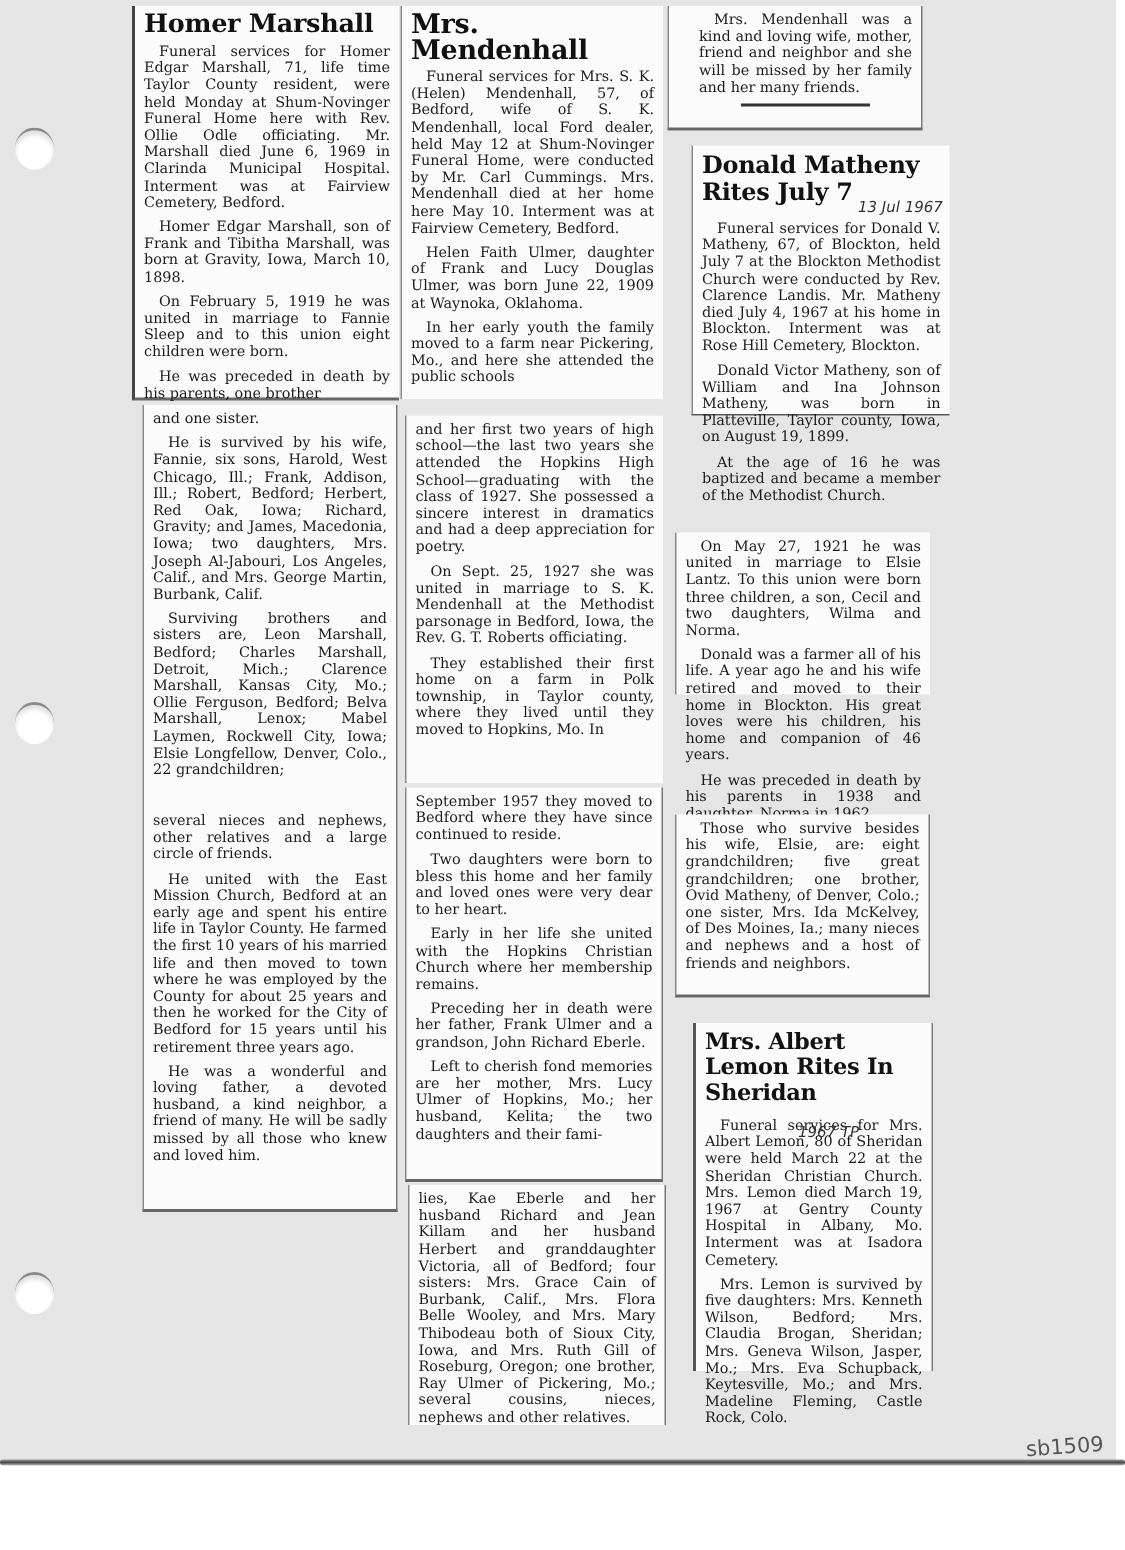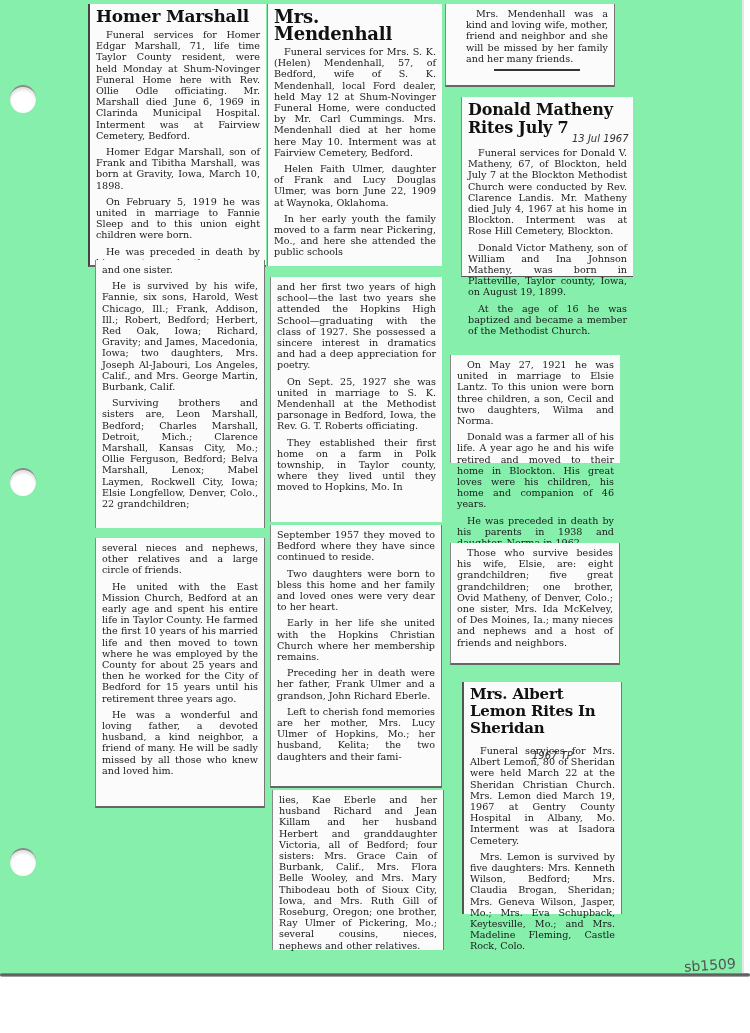--- a/index.html
+++ b/index.html
@@ -4,21 +4,21 @@
 <style>
   html, body { margin: 0; padding: 0; }
   body {
     width: 750px; height: 1033px; position: relative; overflow: hidden;
     background: #ffffff;
     font-family: "DejaVu Serif", serif;
     color: #1a1a1a;
   }
   .page {
     position: absolute; left: 0; top: 0; width: 742px; height: 975px;
-    background: #86efac;
+    background: #e5e5e5;
     border-right: 2px solid #e6e6e6;
   }
   .page-bottom-edge {
     position: absolute; left: 0; top: 973px; width: 750px; height: 4px;
     background: linear-gradient(#9a9a9a, #4a4a4a 50%, #bdbdbd);
     border-radius: 2px;
   }
   .hole {
     position: absolute; left: 10px; width: 26px; height: 26px; border-radius: 50%;
     background: #ffffff;
@@ -74,21 +74,21 @@
   <div class="hole" style="top:468px"></div>
   <div class="hole" style="top:848px"></div>
 
   <div class="clip bottom-shadow" style="left:88px; top:4px; width:178px; height:263px; border-left:2px solid #444;">
     <h2 class="headline" style="font-size:17px;">Homer Marshall</h2>
     <p>Funeral services for Homer Edgar Marshall, 71, life time Taylor County resident, were held Monday at Shum-Novinger Funeral Home here with Rev. Ollie Odle officiating. Mr. Marshall died June 6, 1969 in Clarinda Municipal Hospital. Interment was at Fairview Cemetery, Bedford.</p>
     <p>Homer Edgar Marshall, son of Frank and Tibitha Marshall, was born at Gravity, Iowa, March 10, 1898.</p>
     <p>On February 5, 1919 he was united in marriage to Fannie Sleep and to this union eight children were born.</p>
     <p>He was preceded in death by his parents, one brother</p>
   </div>
-  <div class="clip right-rule" style="left:95px; top:260px; width:170px; height:268px;">
+  <div class="clip right-rule" style="left:95px; top:270px; width:170px; height:268px;">
     <p class="noindent">and one sister.</p>
     <p>He is survived by his wife, Fannie, six sons, Harold, West Chicago, Ill.; Frank, Addison, Ill.; Robert, Bedford; Herbert, Red Oak, Iowa; Richard, Gravity; and James, Macedonia, Iowa; two daughters, Mrs. Joseph Al-Jabouri, Los Angeles, Calif., and Mrs. George Martin, Burbank, Calif.</p>
     <p>Surviving brothers and sisters are, Leon Marshall, Bedford; Charles Marshall, Detroit, Mich.; Clarence Marshall, Kansas City, Mo.; Ollie Ferguson, Bedford; Belva Marshall, Lenox; Mabel Laymen, Rockwell City, Iowa; Elsie Longfellow, Denver, Colo., 22 grandchildren;</p>
   </div>
   <div class="clip bottom-shadow right-rule" style="left:95px; top:538px; width:170px; height:270px;">
     <p class="noindent">several nieces and nephews, other relatives and a large circle of friends.</p>
     <p>He united with the East Mission Church, Bedford at an early age and spent his entire life in Taylor County. He farmed the first 10 years of his married life and then moved to town where he was employed by the County for about 25 years and then he worked for the City of Bedford for 15 years until his retirement three years ago.</p>
     <p>He was a wonderful and loving father, a devoted husband, a kind neighbor, a friend of many. He will be sadly missed by all those who knew and loved him.</p>
   </div>
 

